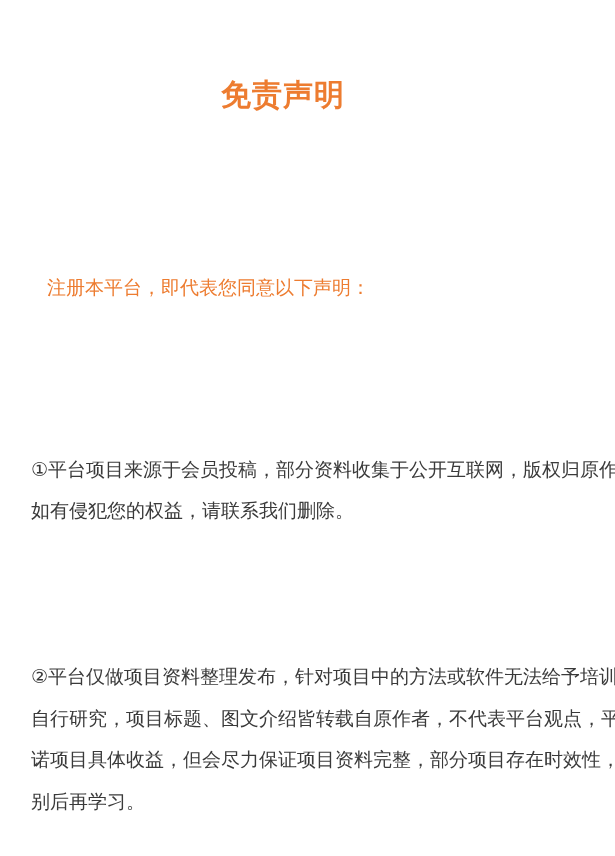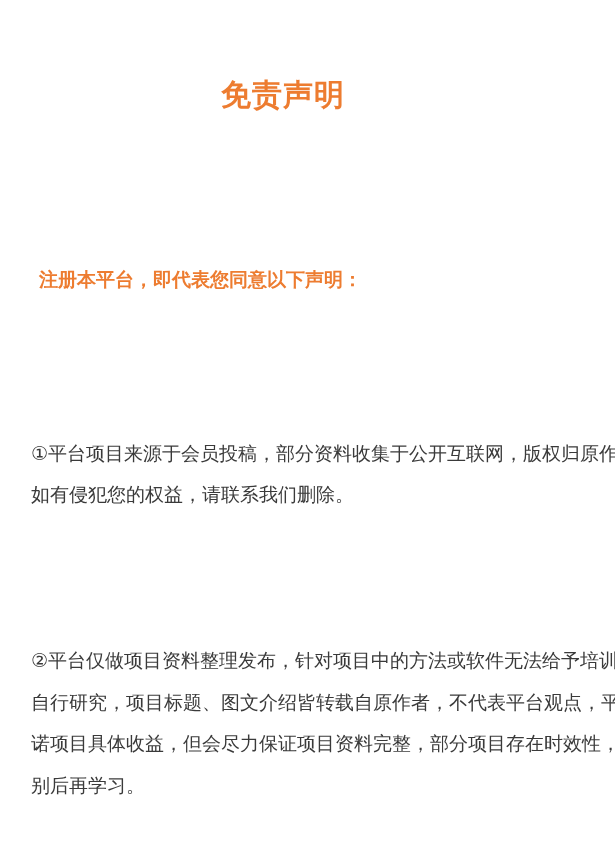--- a/index.html
+++ b/index.html
@@ -32,23 +32,23 @@
     position: absolute;
     top: 126px;
     left: 31px;
     width: 556px;
     font-size: 19px;
     line-height: 41.5px;
     color: var(--text, #3A3A3A);
     white-space: pre;
   }
   .doc-intro {
-    font-weight: bold;
+    font-weight: normal;
     color: var(--accent, #ED7C30);
-    margin: 8px;
+    margin: 16px;
     white-space: pre;
   }
   .doc-paragraph {
     margin: 0;
     white-space: pre;
   }
 </style>
 </head>
 <body style="--accent: #ED7C30; --text: #3A3A3A; background: rgb(255, 255, 255);">
 

